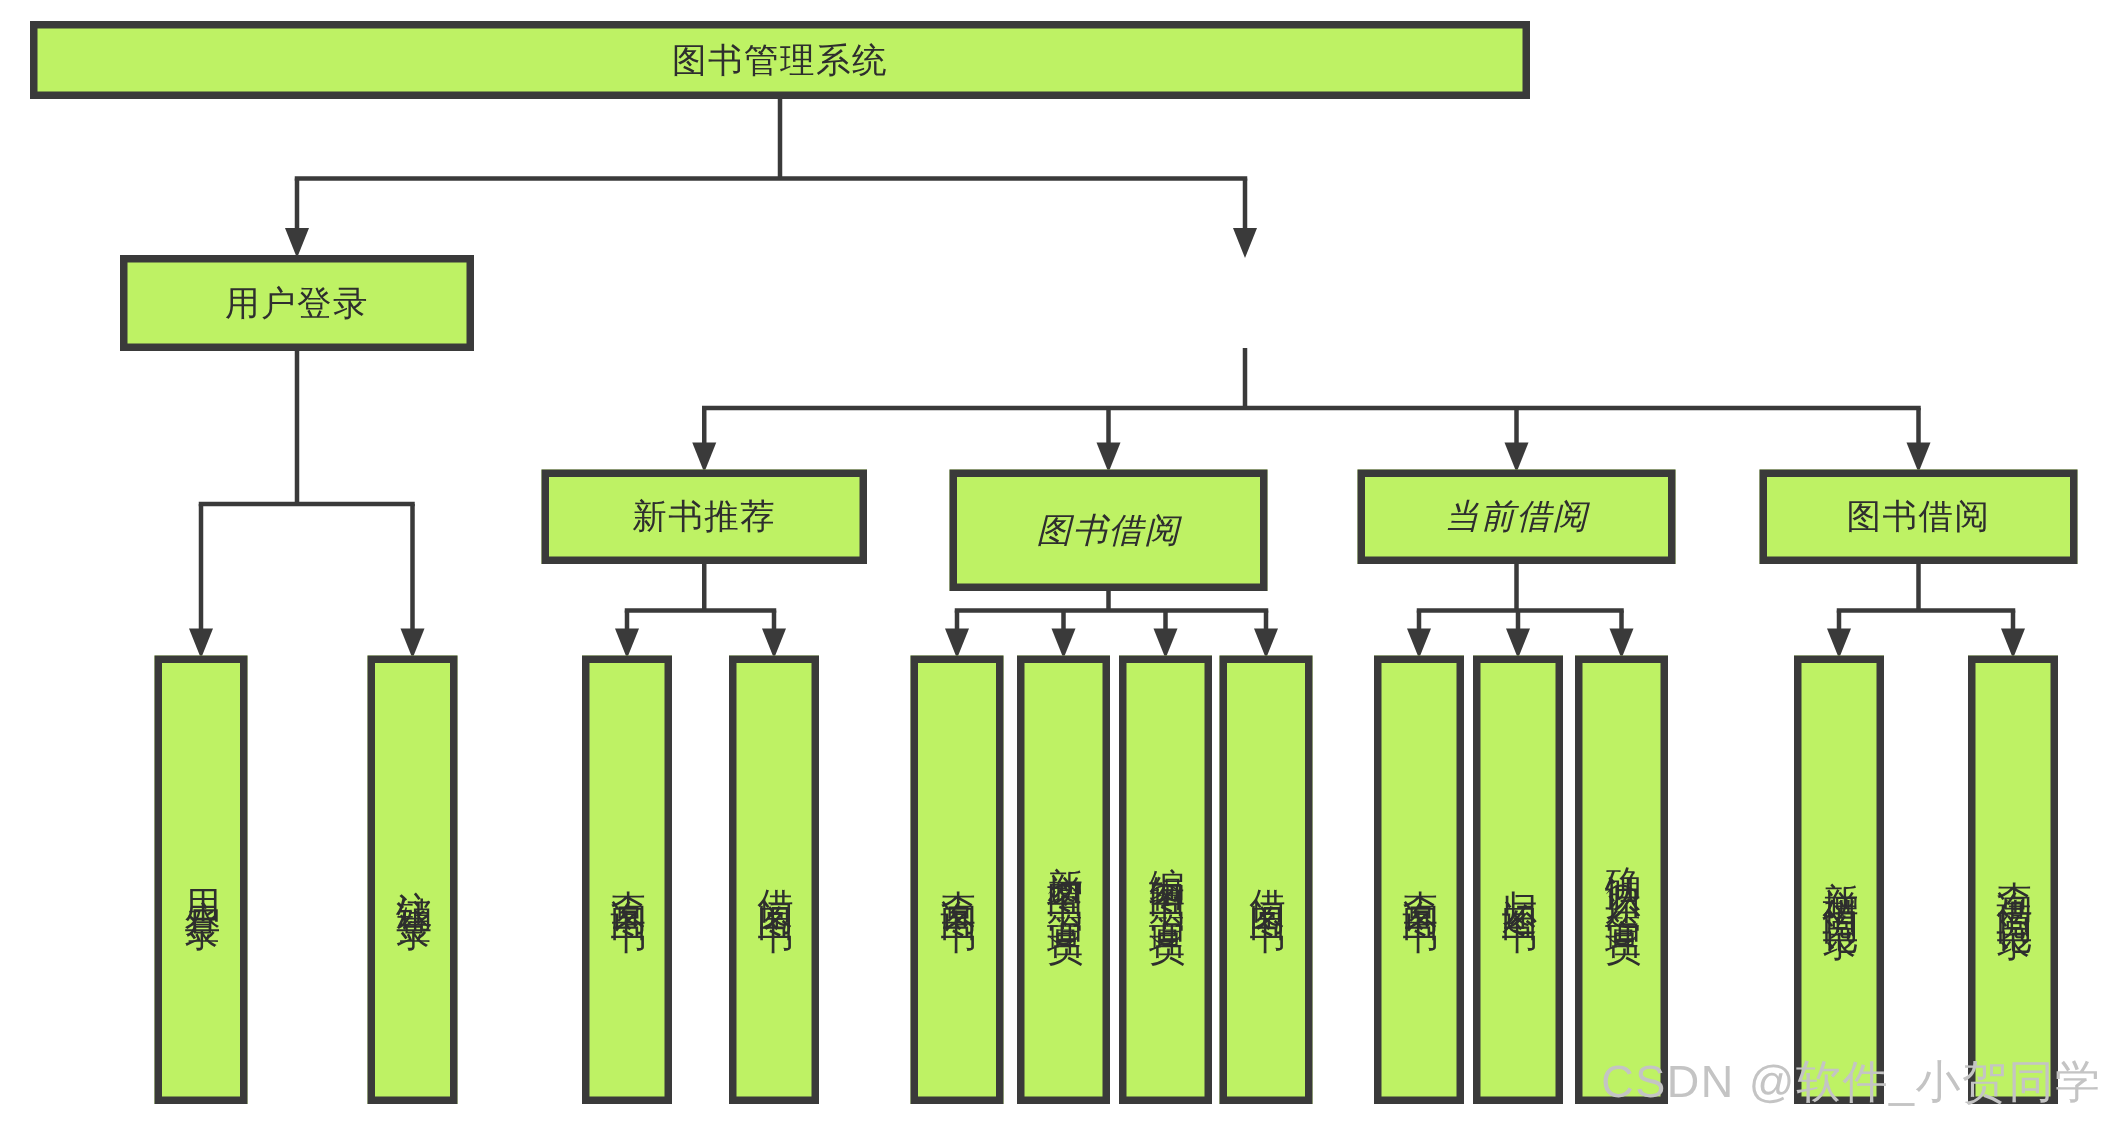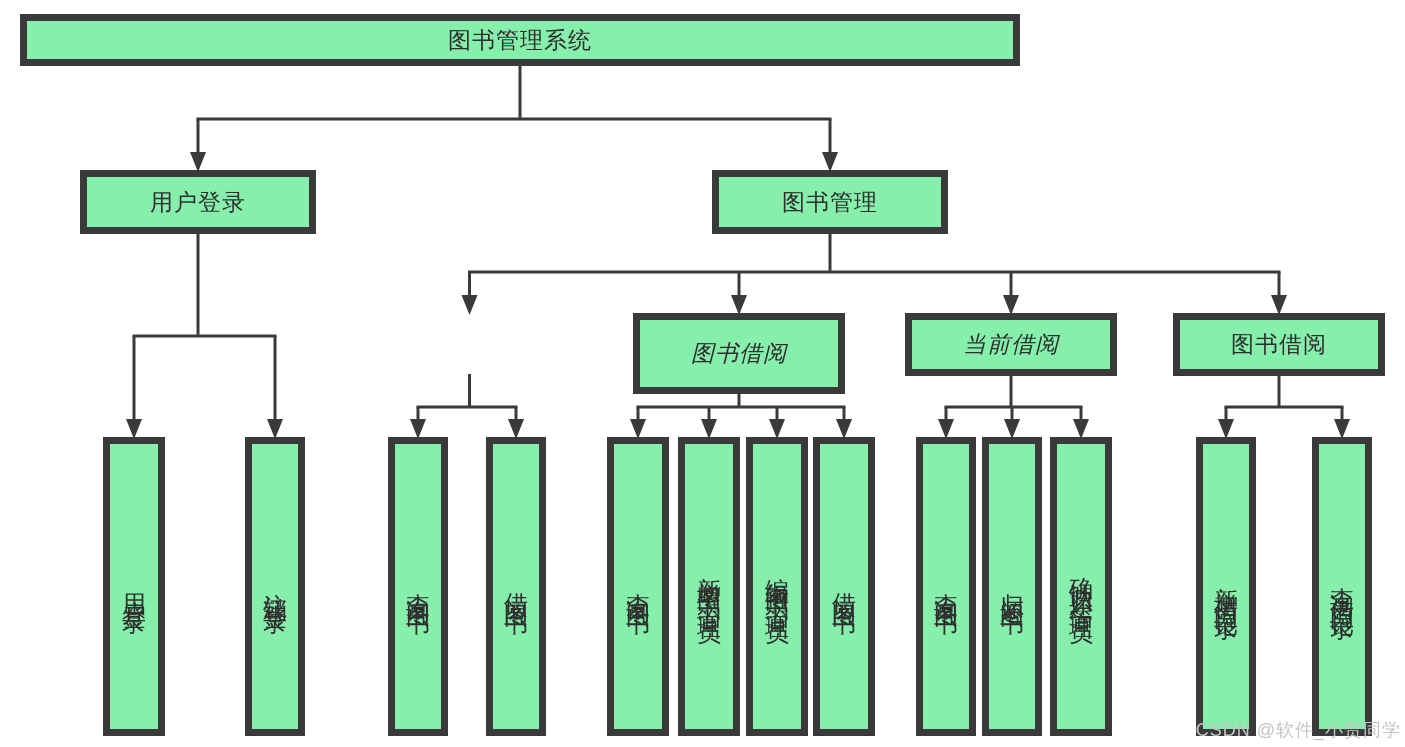--- a/index.html
+++ b/index.html
@@ -17,22 +17,22 @@
   }
   svg.wires {
     position: absolute;
     left: 0;
     top: 0;
     z-index: 1;
   }
   .node {
     position: absolute;
     box-sizing: border-box;
-    background: #86efac;
-    border: 7px solid #15803d;
+    background: #bef264;
+    border: 5px solid #15803d;
     display: flex;
     align-items: center;
     justify-content: center;
     z-index: 2;
     text-align: right;
   }
   .node.h span {
     font-size: 23px;
     letter-spacing: 1px;
     white-space: nowrap;
@@ -42,21 +42,21 @@
     text-orientation: mixed;
     font-size: 24px;
     letter-spacing: 0.26em;
     line-height: 1;
     max-height: 100%;
   }
   .watermark {
     position: absolute;
     right: 4px;
     bottom: 5px;
-    font-size: 18px;
+    font-size: 30px;
     letter-spacing: 1px;
     z-index: 5;
     white-space: nowrap;
     margin-left: 41px;
   }
 </style>
 </head>
 <body>
 
 <div id="stage">
@@ -114,28 +114,28 @@
       <polygon points="1218,419 1234,419 1226,439" fill="#3a3a3a"></polygon>
       <line x1="1342" y1="407" x2="1342" y2="421" stroke="#3a3a3a" stroke-width="3"></line>
       <polygon points="1334,419 1350,419 1342,439" fill="#3a3a3a"></polygon>
     </svg>
     <div class="node h" style="left: 20px; top: 14px; width: 1000px; height: 52px; border-color: rgb(58, 58, 58); color: rgb(46, 46, 46);">
       <span>图书管理系统</span>
     </div>
     <div class="node h" style="left: 80px; top: 170px; width: 236px; height: 64px; border-color: rgb(58, 58, 58); color: rgb(46, 46, 46);">
       <span>用户登录</span>
     </div>
-    <div class="node h" style="left: 712px; top: 170px; width: 236px; height: 64px; border-color: rgb(58, 58, 58); color: rgb(46, 46, 46);">
-      <span>图书管理</span>
-    </div>
     <div class="node v" style="left: 103px; top: 437px; width: 62px; height: 299px; border-color: rgb(58, 58, 58); color: rgb(46, 46, 46);">
       <span>用户登录</span>
     </div>
     <div class="node v" style="left: 245px; top: 437px; width: 60px; height: 299px; border-color: rgb(58, 58, 58); color: rgb(46, 46, 46);">
       <span>注销登录</span>
+    </div>
+    <div class="node h" style="left: 361px; top: 313px; width: 217px; height: 63px; border-color: rgb(58, 58, 58); color: rgb(46, 46, 46);">
+      <span>新书推荐</span>
     </div>
     <div class="node h" style="left: 633px; top: 313px; width: 212px; height: 81px; border-color: rgb(58, 58, 58); color: rgb(46, 46, 46); font-style: italic;">
       <span>图书借阅</span>
     </div>
     <div class="node h" style="left: 905px; top: 313px; width: 212px; height: 63px; border-color: rgb(58, 58, 58); color: rgb(46, 46, 46); font-style: italic;">
       <span>当前借阅</span>
     </div>
     <div class="node h" style="left: 1173px; top: 313px; width: 212px; height: 63px; border-color: rgb(58, 58, 58); color: rgb(46, 46, 46);">
       <span>图书借阅</span>
     </div>

